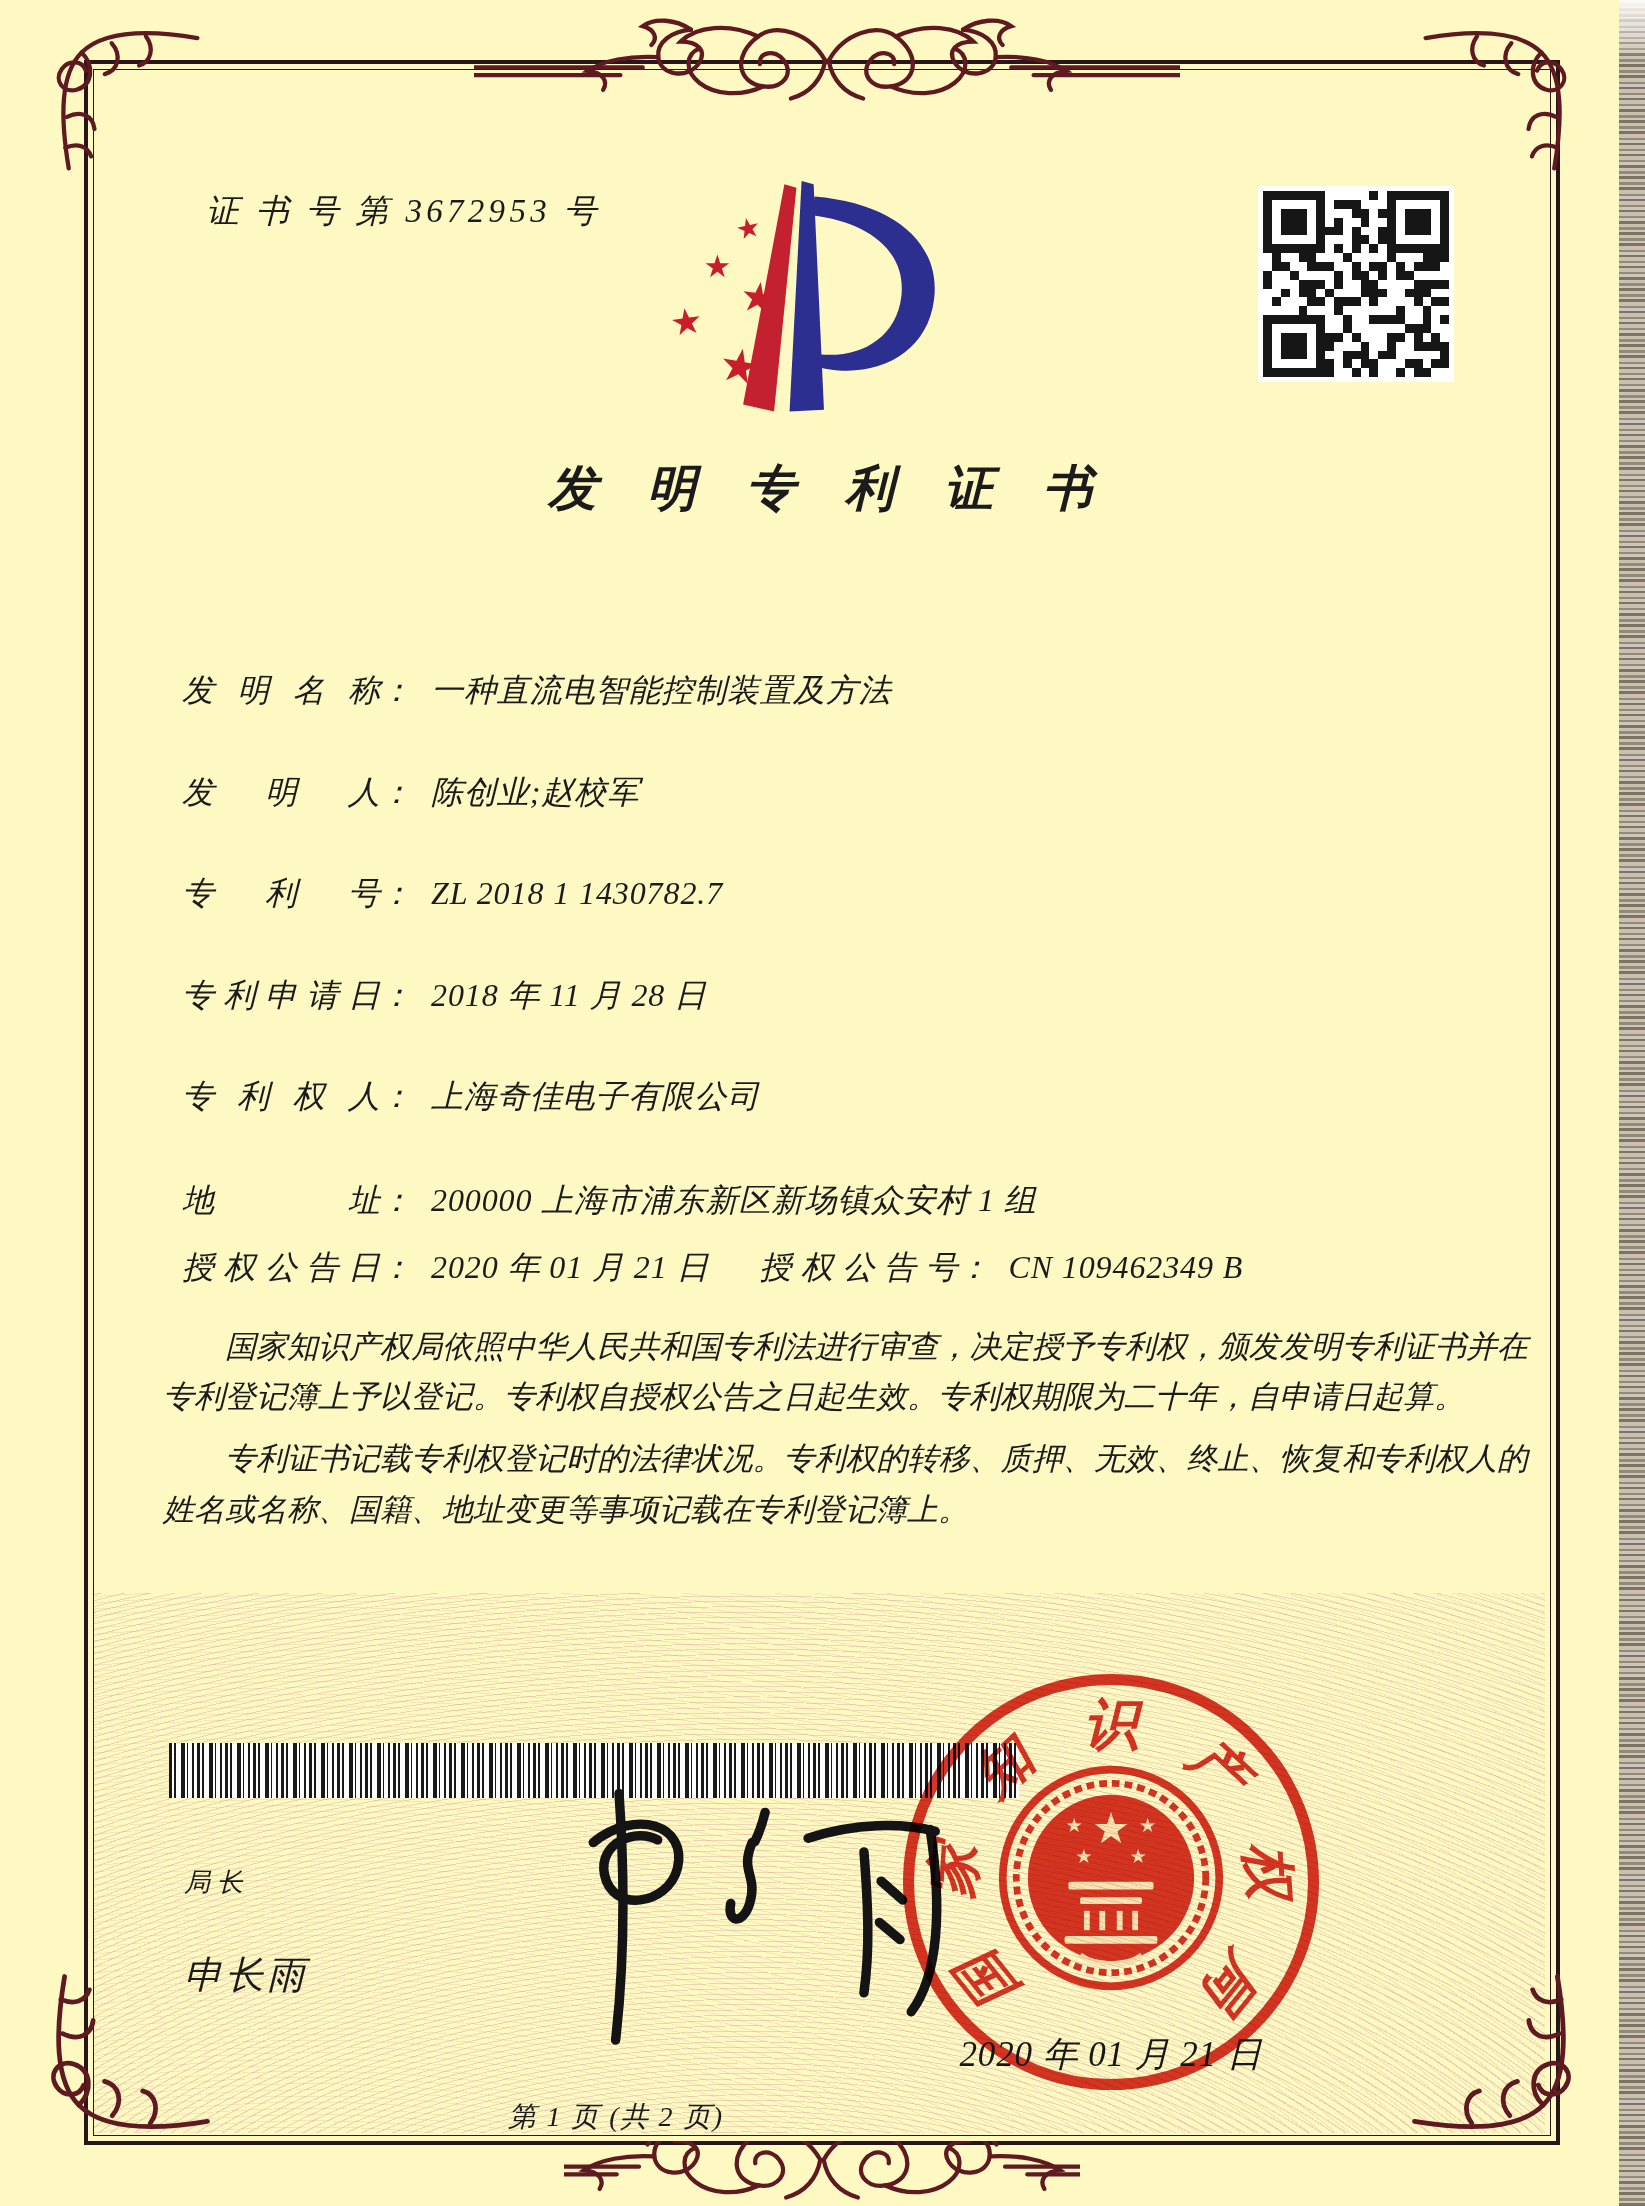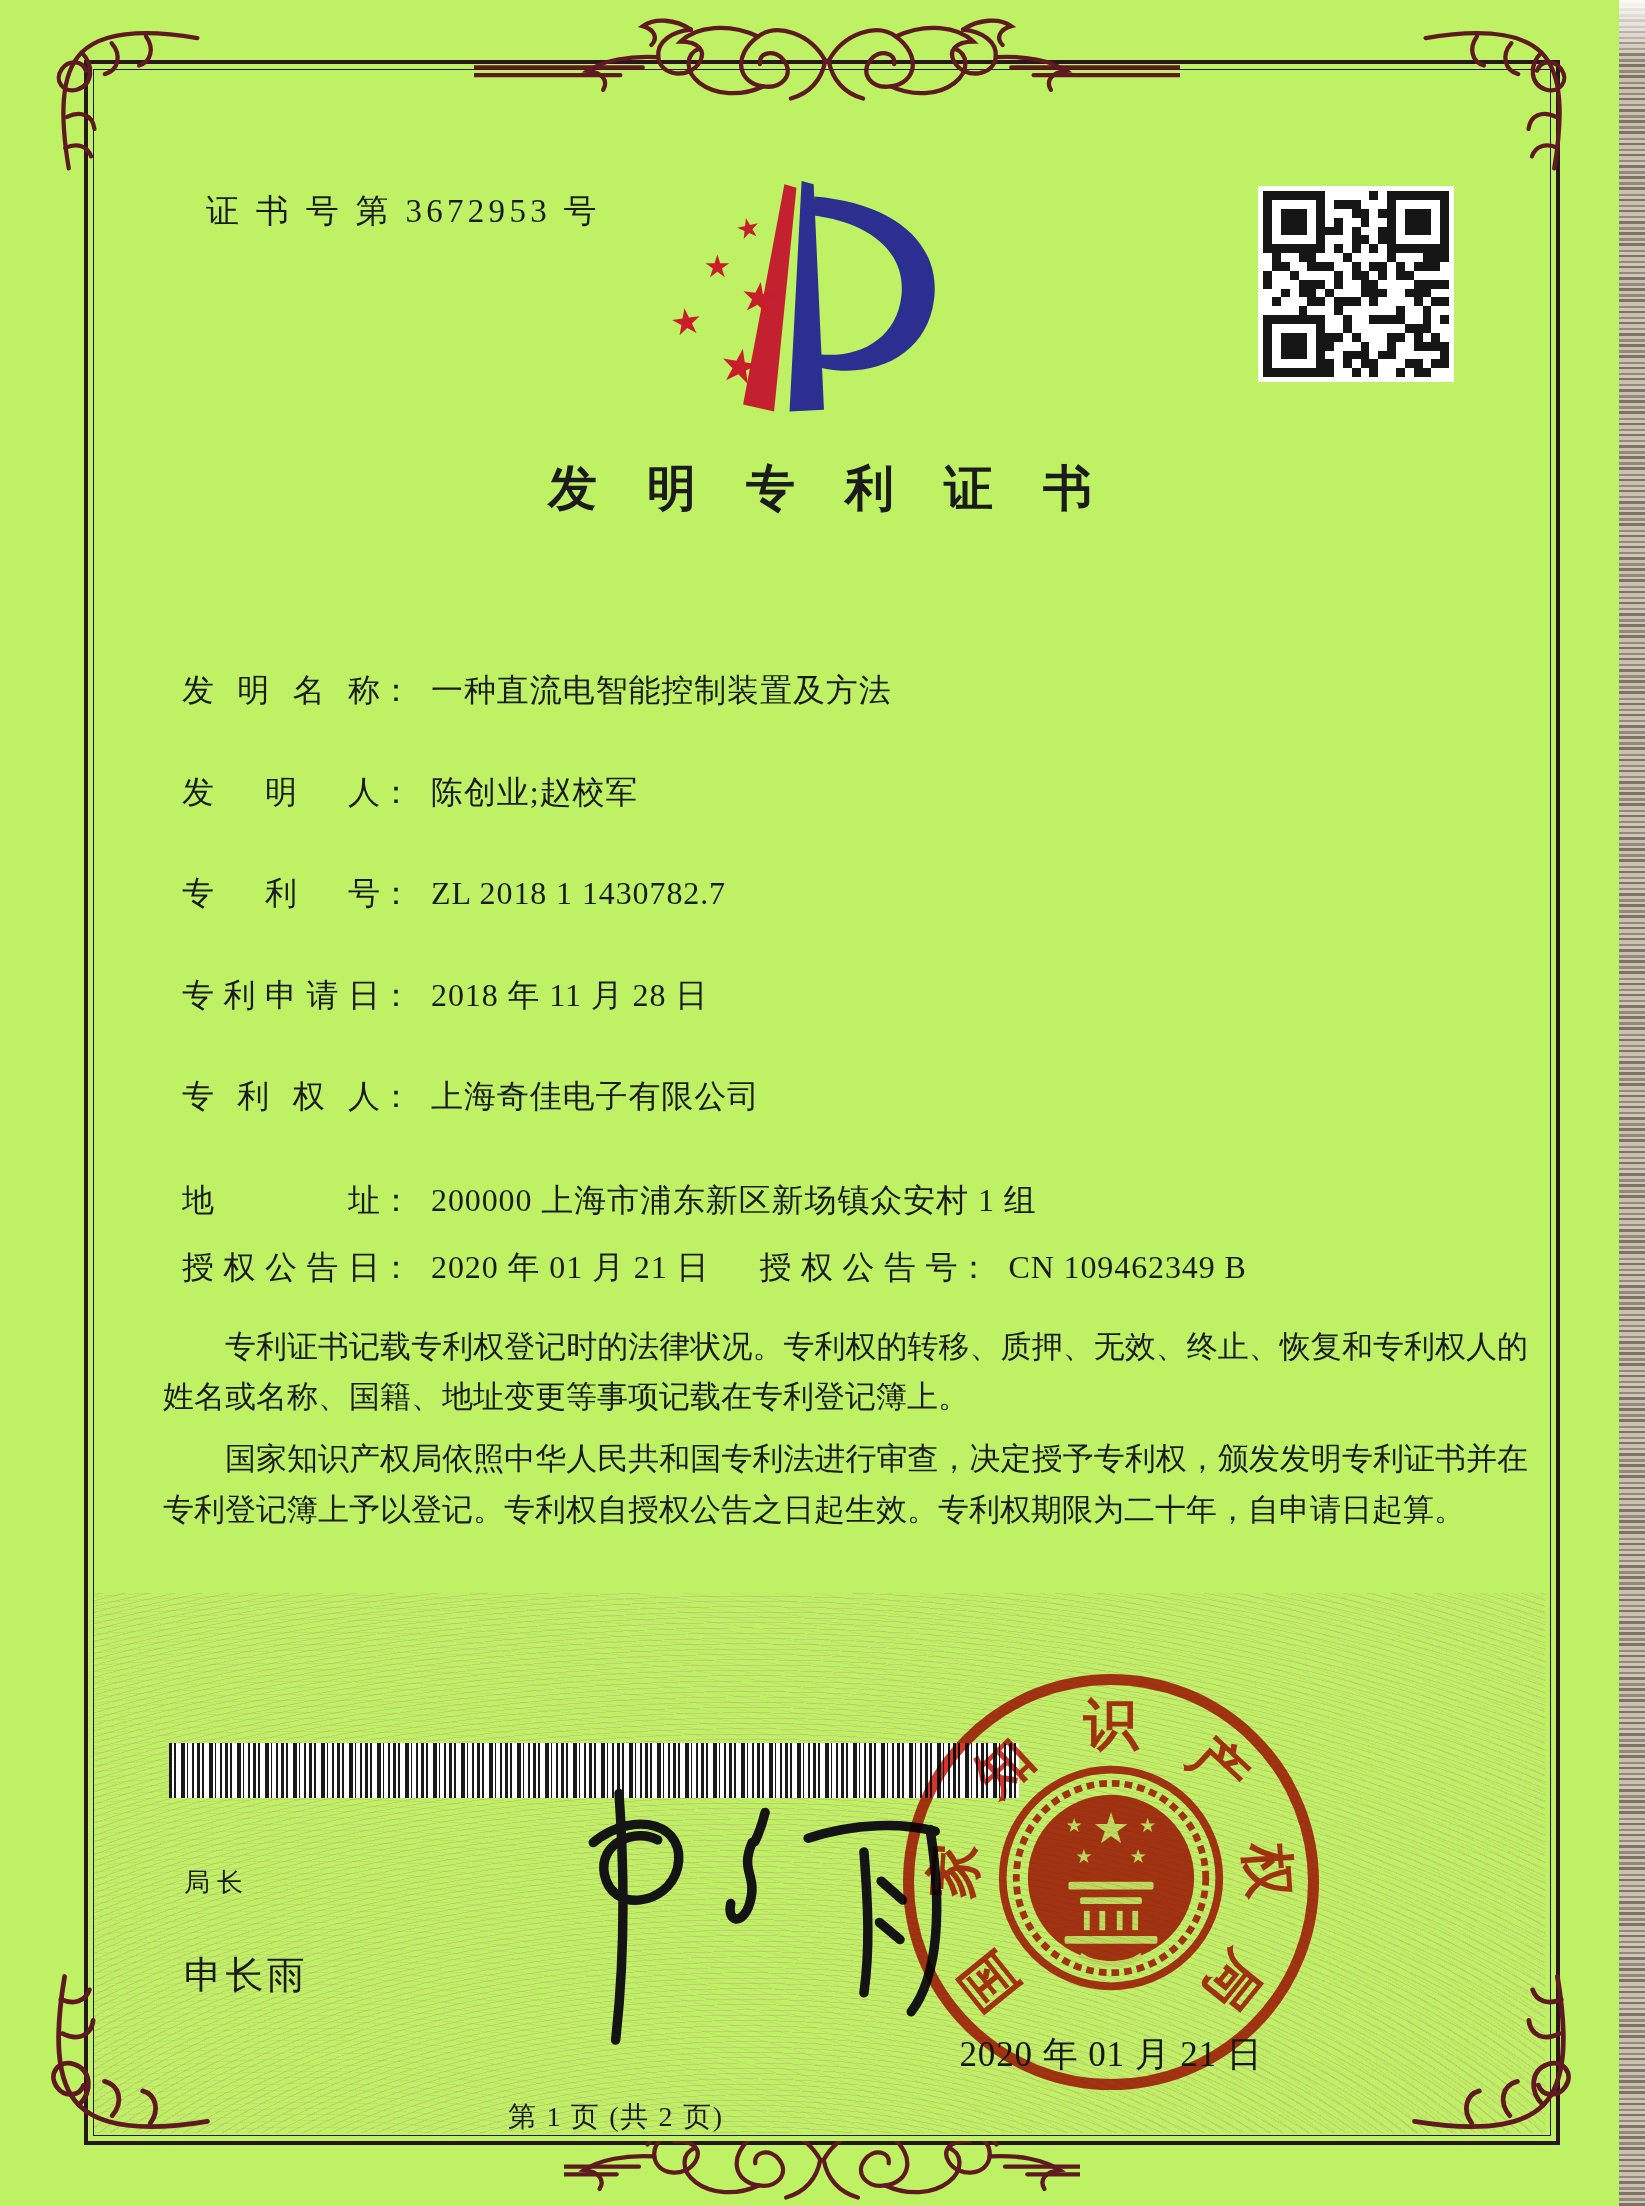--- a/index.html
+++ b/index.html
@@ -1,17 +1,17 @@
 <!DOCTYPE html>
 <html style="font-size:13.8px"><head>
 <meta charset="utf-8">
 <style>
   html,body{margin:0;padding:0;background:#e8e6e2;}
-  .page{position:relative;width:1645px;height:2206px;background:#bef264;overflow:hidden;
-        font-family:"Liberation Serif","DejaVu Serif",serif;color:#1b1b1b;}
+  .page{position:relative;width:1645px;height:2206px;background:#fef9c3;overflow:hidden;
+        font-family:"Liberation Serif","DejaVu Serif",serif;color:#1b1b1b;font-style:italic;}
 
   
   .edge-strip{position:absolute;right:0;top:0;width:26px;height:100%;
     background:#b3a896;
     background-image:repeating-linear-gradient(0deg,rgba(60,50,40,.45) 0 2.6px,rgba(255,255,255,.35) 2.6px 5.2px,
       rgba(90,80,60,.35) 5.2px 7.7px,rgba(235,230,215,.4) 7.7px 11.2px);}
   .edge-strip::before{content:"";position:absolute;left:0;top:0;width:100%;height:60px;
     background:linear-gradient(180deg,#fcfaf7 0,rgba(252,250,247,0) 100%);}
 
   
@@ -169,22 +169,22 @@
     </div>
     <div class="frow r6">
       <span class="flabel">地址</span><span class="fcolon">：</span><span class="fvalue">200000 上海市浦东新区新场镇众安村 1 组</span>
     </div>
     <div class="frow r7">
       <span class="flabel">授权公告日</span><span class="fcolon">：</span><span class="fvalue">2020 年 01 月 21 日</span><span class="flabel pair2">授权公告号</span><span class="fcolon">：</span><span class="fvalue">CN 109462349 B</span>
     </div>
   </div>
 
   <div class="paras">
+    <p>国家知识产权局依照中华人民共和国专利法进行审查，决定授予专利权，颁发发明专利证书并在专利登记簿上予以登记。专利权自授权公告之日起生效。专利权期限为二十年，自申请日起算。</p>
     <p>专利证书记载专利权登记时的法律状况。专利权的转移、质押、无效、终止、恢复和专利权人的姓名或名称、国籍、地址变更等事项记载在专利登记簿上。</p>
-    <p>国家知识产权局依照中华人民共和国专利法进行审查，决定授予专利权，颁发发明专利证书并在专利登记簿上予以登记。专利权自授权公告之日起生效。专利权期限为二十年，自申请日起算。</p>
   </div>
 
   <div class="barcode"></div>
 
   <div class="signer-role">局长</div>
   <div class="signer-name">申长雨</div>
 
   <svg class="sig" width="602" height="275" viewBox="0 0 700 320">
     <g fill="none" stroke="#141414" stroke-width="11" stroke-linecap="round" stroke-linejoin="round">
       <path d="M270,75 C320,35 380,55 368,105 C357,148 292,158 283,112 C276,75 320,58 345,72"></path>

